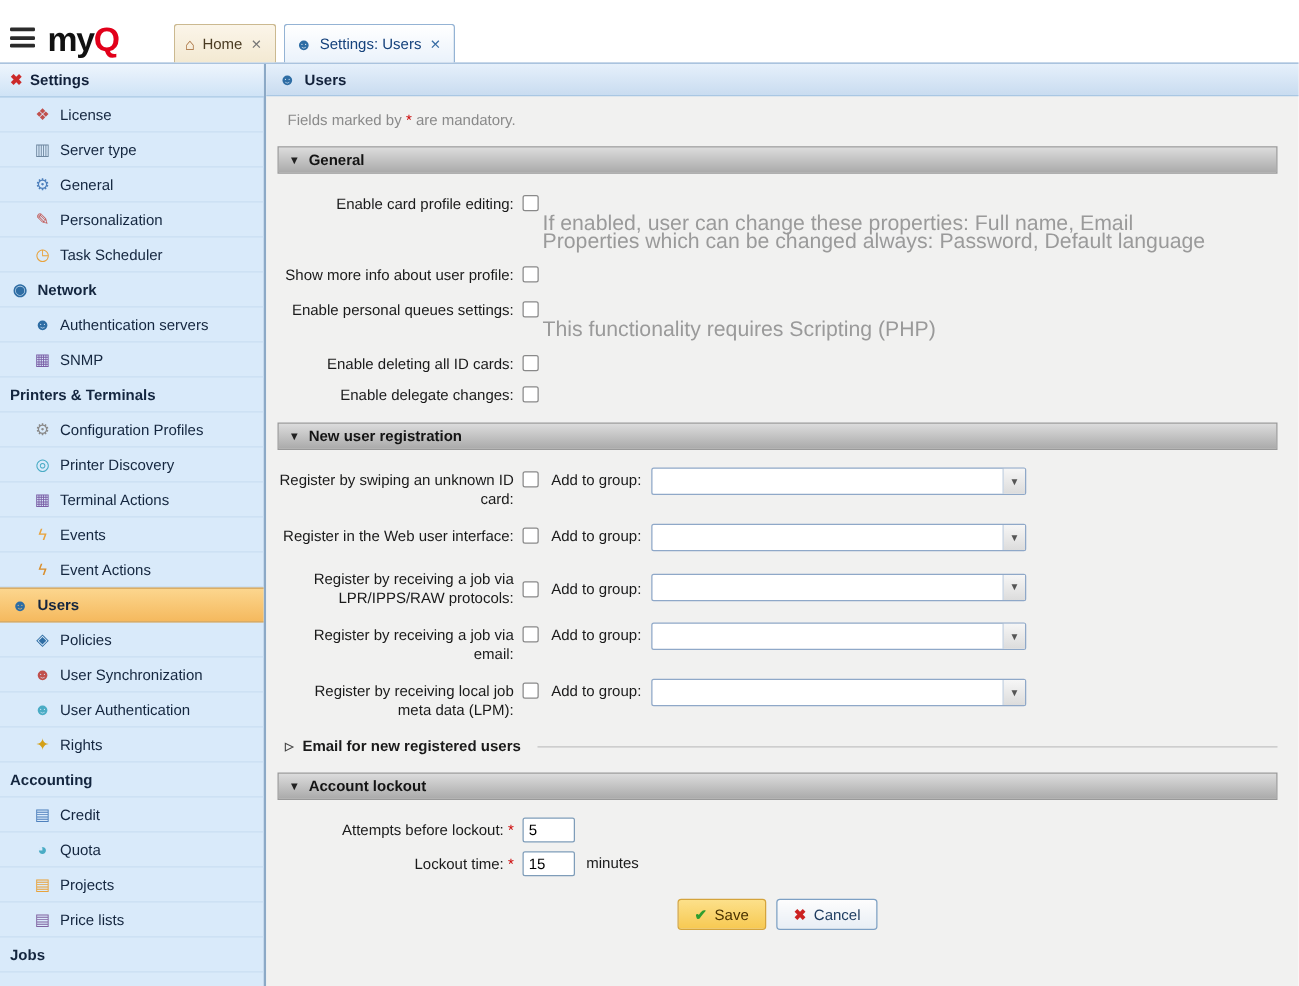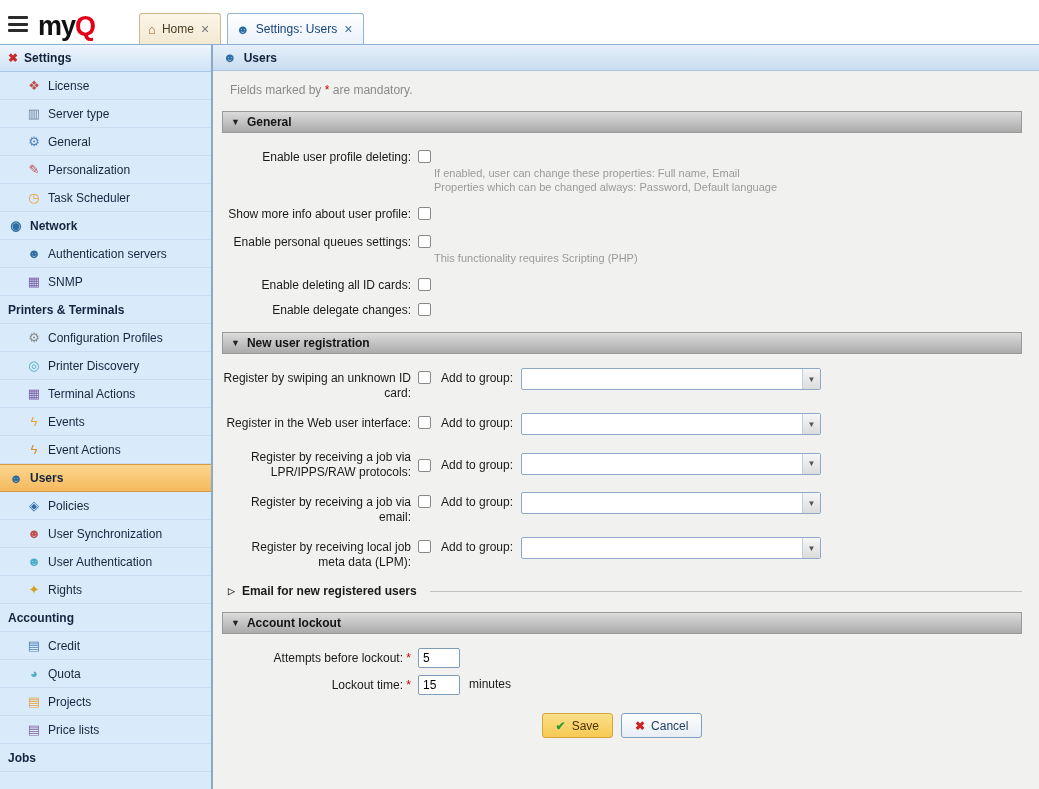--- a/index.html
+++ b/index.html
@@ -1,20 +1,20 @@
 <!DOCTYPE html>
 <html><head>
 <meta charset="utf-8">
 <style>
   * { margin:0; padding:0; box-sizing:border-box; }
   html,body { width:1039px; height:789px; overflow:hidden;
     font-family:"Liberation Sans", sans-serif; font-size:12px; color:#1a1a1a; background:#fff; }
 
   
-  .topbar { height:45px; background:#fff; display:flex; align-items:flex-end; border-bottom:1px solid #8fb0d3; position:relative; }
+  .topbar { height:51px; background:#fff; display:flex; align-items:flex-end; border-bottom:1px solid #8fb0d3; position:relative; }
   .hamburger { width:20px; height:16px; margin:0 8px 12px 8px; display:flex; flex-direction:column; justify-content:space-between; cursor:pointer; }
   .hamburger span { display:block; height:3px; background:#2b2b2b; border-radius:1px; }
   .logo { font-weight:bold; font-size:27px; letter-spacing:-1px; margin:0 0 4px 2px; line-height:1; }
   .logo-my { color:#111; }
   .logo-q { color:#e2001a; }
   .tabs { display:flex; align-items:flex-end; margin-left:44px; height:100%; }
   .tab { display:flex; align-items:center; gap:6px; height:31px; padding:0 10px 0 8px;
     border:1px solid #cbb990; border-bottom:none; border-radius:3px 3px 0 0; margin-right:6px;
     background:linear-gradient(#fbf5e9,#f3e9d2); color:#4a3b22; cursor:pointer; }
   .tab.active { border-color:#94b3d4; background:linear-gradient(#ffffff,#eaf2fb); color:#15427c; }
@@ -51,21 +51,21 @@
   .sec-header { height:22px; display:flex; align-items:center; gap:7px; padding:0 8px; font-weight:bold;
     background:linear-gradient(#dcdcdc,#aaaaaa); border:1px solid #999; color:#141414; cursor:pointer; margin-bottom:16px; }
   .sec-header .tri { font-size:9px; color:#222; }
 
   .frow { display:flex; align-items:flex-start; margin-bottom:9px; }
   .frow.helped { margin-bottom:12px; }
   .flabel { width:196px; text-align:right; padding-right:7px; padding-top:1px; line-height:15px; }
   .star { color:#cc0000; }
   .fcol { display:flex; flex-direction:column; }
   .checkbox { width:13px; height:13px; background:#fff; border:1px solid #898989; border-radius:2px; margin-top:1px; cursor:pointer; }
-  .help { color:#9a9a9a; font-size:11px; line-height:14px; margin:3px 10px 0 16px; }
+  .help { color:#9a9a9a; font-size:17px; line-height:14px; margin:3px 10px 0 16px; }
 
   .addlabel { margin:1px 8px 0 10px; white-space:nowrap; }
   .select { width:300px; height:22px; background:#fff; border:1px solid #8fa8c8; border-radius:2px;
     display:flex; align-items:center; justify-content:space-between; margin-top:-2px; cursor:pointer; }
   .sel-value { padding:0 6px; color:#333; }
   .sel-btn { width:18px; height:100%; display:flex; align-items:center; justify-content:center;
     background:linear-gradient(#f6f6f6,#dcdcdc); border-left:1px solid #c2cfe0; font-size:8px; color:#555; }
 
   .subsec { display:flex; align-items:center; gap:7px; margin:14px 0 4px 6px; font-weight:bold; }
   .subsec .tri { font-size:9px; color:#444; }
@@ -229,21 +229,21 @@
         <span>Fields marked by </span><span class="star">*</span><span> are mandatory.</span>
       </div>
 
       <div class="section">
         <div class="sec-header">
           <span class="tri">▼</span>
           <span>General</span>
         </div>
         <div class="sec-body">
             <div class="frow helped">
-              <span class="flabel">Enable user profile deleting:</span>
+              <span class="flabel">Enable card profile editing:</span>
               <div class="fcol">
                 <span class="checkbox"></span>
                 <div class="help">
                   <div>If enabled, user can change these properties: Full name, Email</div>
                   <div>Properties which can be changed always: Password, Default language</div>
                 </div>
               </div>
             </div>
             <div class="frow helped">
               <span class="flabel">Show more info about user profile:</span>

